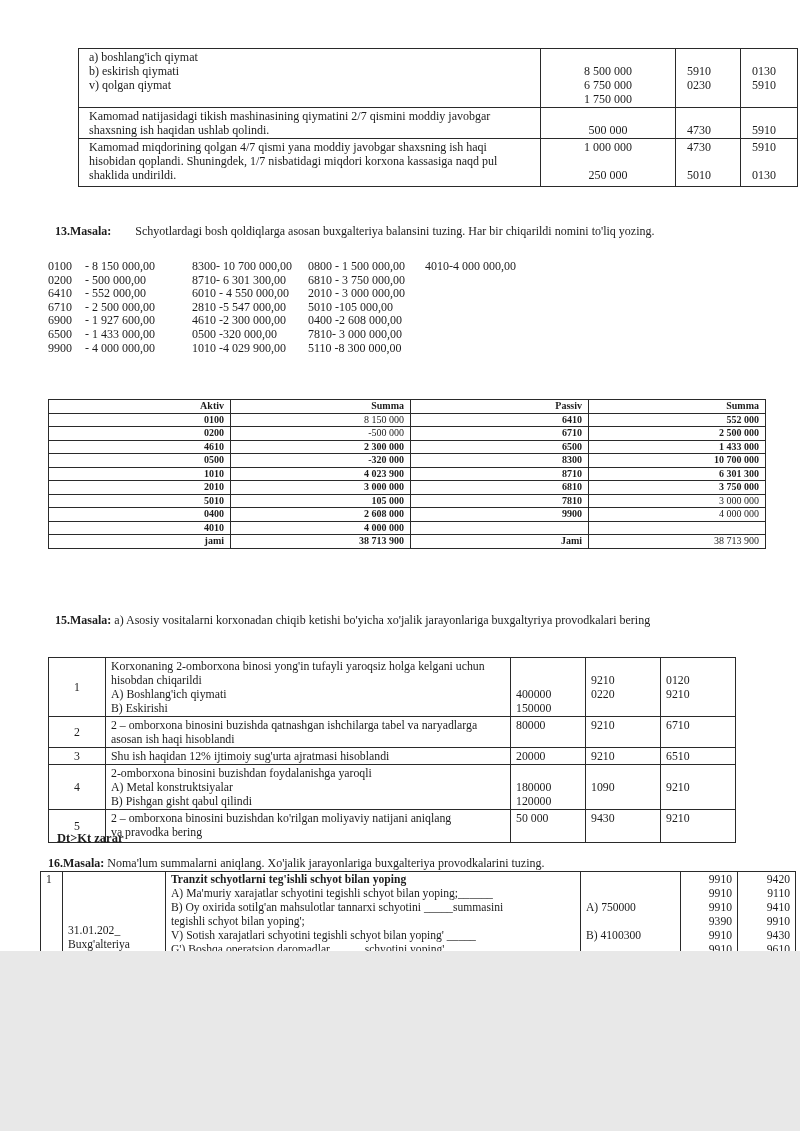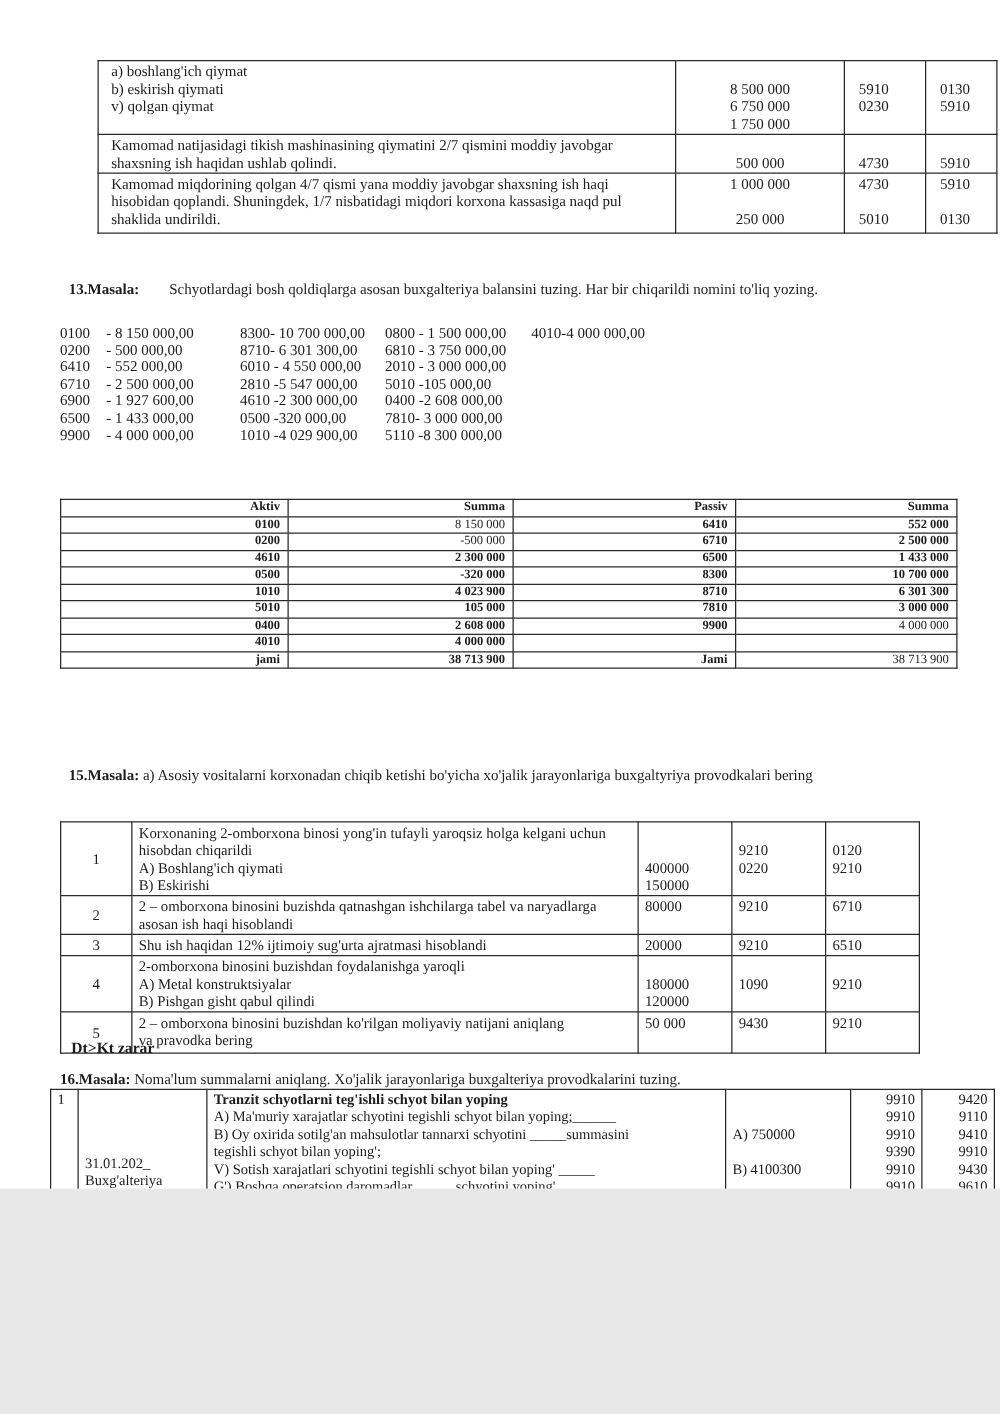--- a/index.html
+++ b/index.html
@@ -240,20 +240,26 @@
           <td>8300</td>
           <td>10 700 000</td>
         </tr>
         <tr>
           <td>1010</td>
           <td>4 023 900</td>
           <td>8710</td>
           <td>6 301 300</td>
         </tr>
         <tr>
+          <td>2010</td>
+          <td>3 000 000</td>
+          <td>6810</td>
+          <td>3 750 000</td>
+        </tr>
+        <tr>
           <td>5010</td>
           <td>105 000</td>
           <td>7810</td>
           <td>3 000 000</td>
         </tr>
         <tr>
           <td>0400</td>
           <td>2 608 000</td>
           <td>9900</td>
           <td>4 000 000</td>

